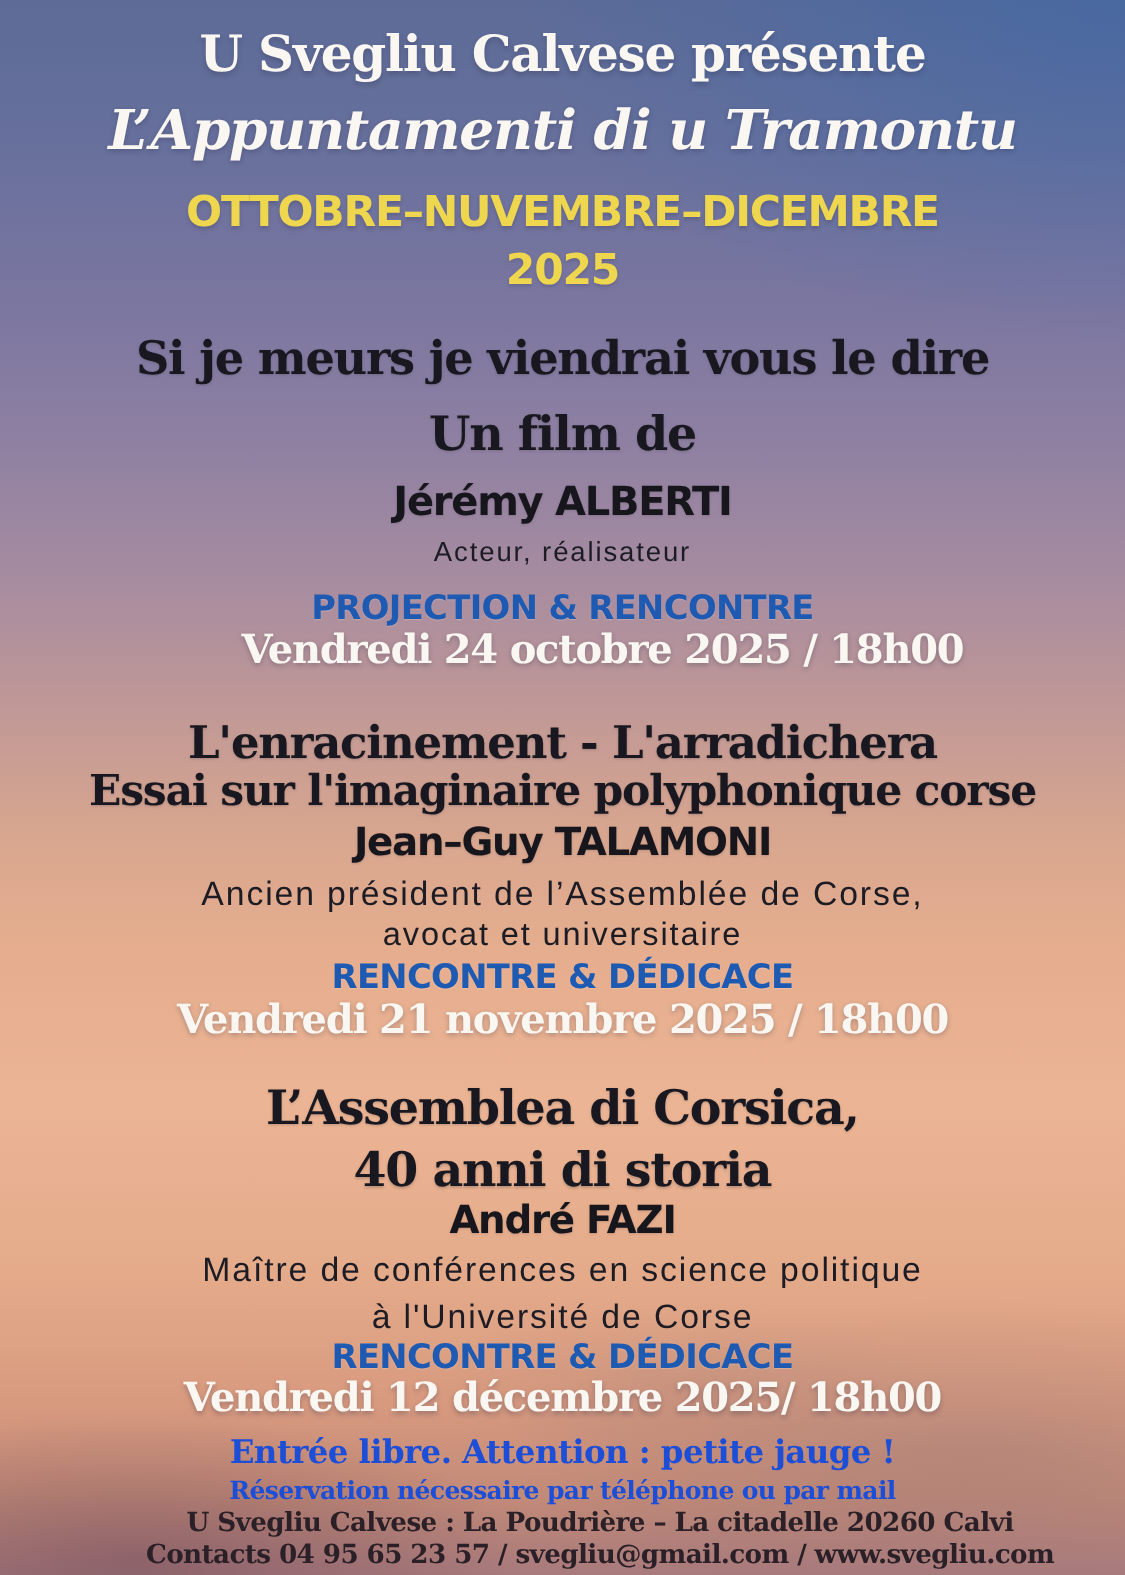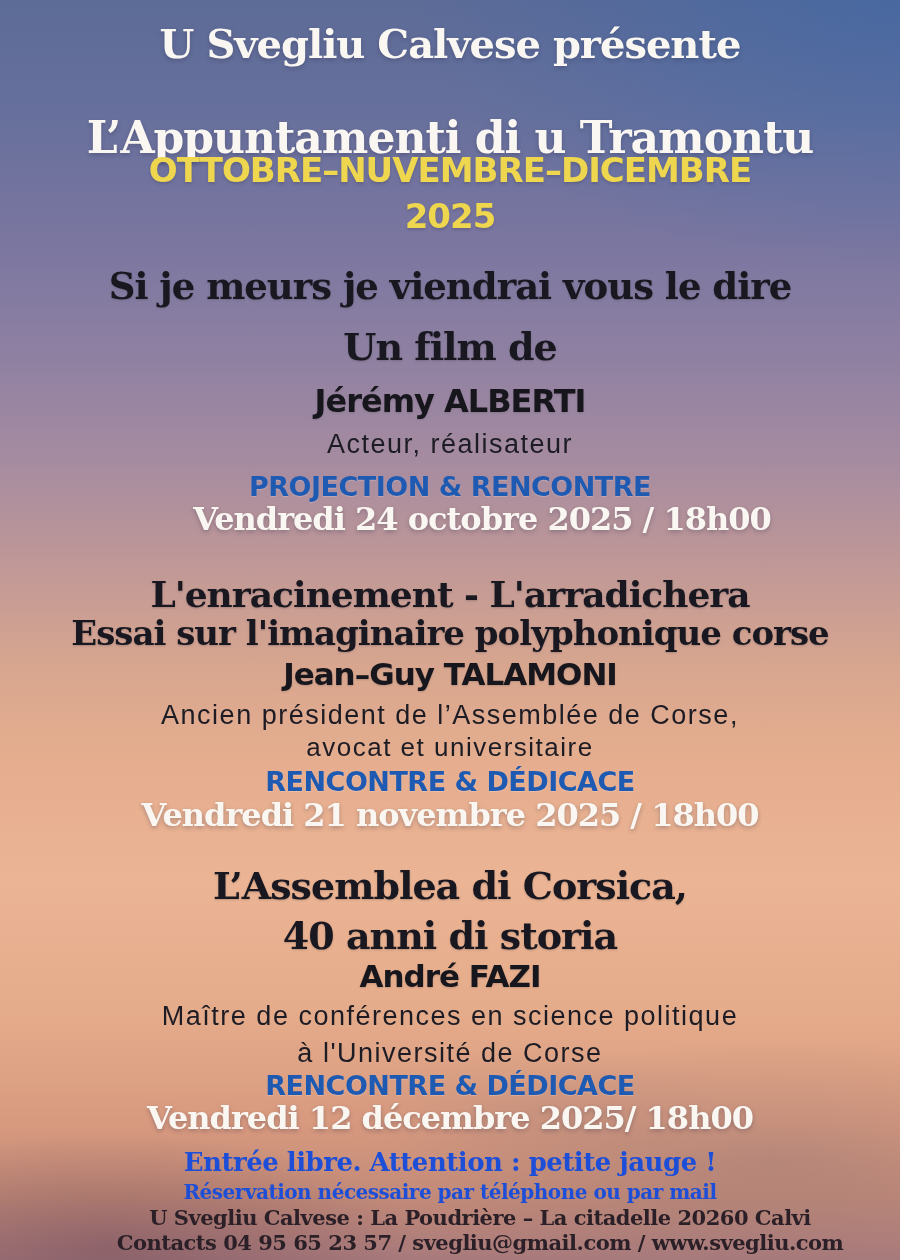--- a/index.html
+++ b/index.html
@@ -57,30 +57,30 @@
     color:#2b2027;font-weight:bold;letter-spacing:-0.5px;padding-left:30px;
   }
 </style>
 </head>
 <body>
 
 <div class="sky"></div>
 
 <div class="line serif-white" style="top:21px;font-size:40px;">U Svegliu Calvese présente</div>
 
-<div class="line serif-white" style="top:113px;font-size:44px;">L’Appuntamenti di u Tramontu</div>
+<div class="line serif-white" style="top:80px;font-size:44px;font-style:italic;">L’Appuntamenti di u Tramontu</div>
 
 <div class="line yellow-heavy" style="top:151px;font-size:34px;">OTTOBRE–NUVEMBRE–DICEMBRE</div>
 
 <div class="line yellow-heavy" style="top:197px;font-size:34px;">2025</div>
 
 <div class="line serif-black" style="top:265px;font-size:37px;">Si je meurs je viendrai vous le dire</div>
 <div class="line serif-black" style="top:325px;font-size:38px;">Un film de</div>
 <div class="line sans-heavy" style="top:383px;font-size:32px;">Jérémy ALBERTI</div>
-<div class="line sans-light" style="top:429px;font-size:27px;">Acteur, réalisateur</div>
+<div class="line sans-light" style="top:429px;font-size:22px;">Acteur, réalisateur</div>
 <div class="line label-blue" style="top:471px;font-size:27px;">PROJECTION &amp; RENCONTRE</div>
 <div class="line serif-white" style="top:501px;font-size:32px;padding-left:32px;">Vendredi 24 octobre 2025 / 18h00</div>
 
 <div class="line serif-black" style="top:574px;font-size:36px;">L'enracinement - L'arradichera</div>
 <div class="line serif-black" style="top:614px;font-size:34px;">Essai sur l'imaginaire polyphonique corse</div>
 <div class="line sans-heavy" style="top:657px;font-size:31px;">Jean–Guy TALAMONI</div>
 <div class="line sans-light" style="top:700px;font-size:27px;">Ancien président de l’Assemblée de Corse,</div>
 <div class="line sans-light" style="top:733px;font-size:26px;">avocat et universitaire</div>
 <div class="line label-blue" style="top:766px;font-size:27px;">RENCONTRE &amp; DÉDICACE</div>
 <div class="line serif-white" style="top:797px;font-size:32px;">Vendredi 21 novembre 2025 / 18h00</div>

